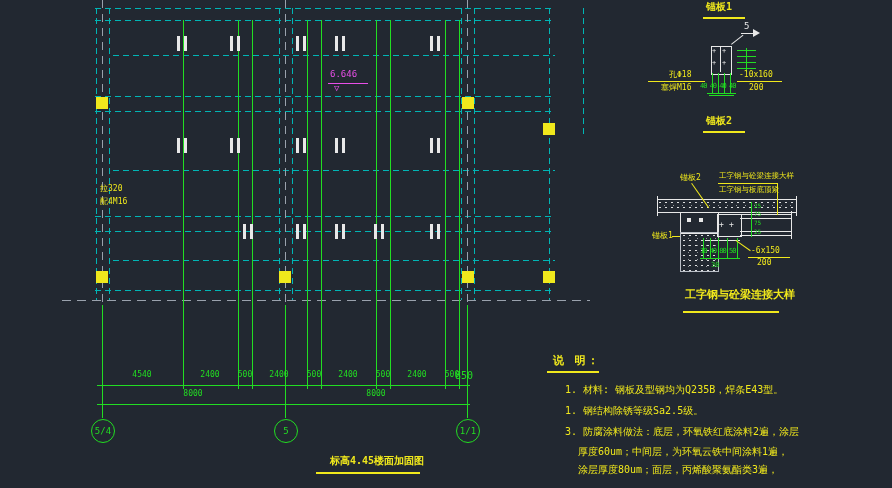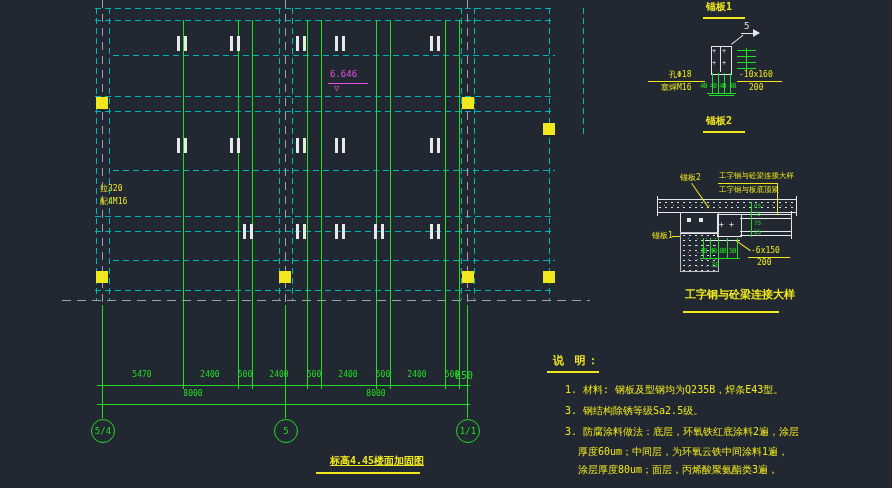--- a/index.html
+++ b/index.html
@@ -136,21 +136,21 @@
     <div class="vl lg" style="left:376px;top:381px;height:8px;"></div>
     <div class="vl lg" style="left:390px;top:381px;height:8px;"></div>
     <div class="vl lg" style="left:445px;top:381px;height:8px;"></div>
     <div class="vl lg" style="left:459px;top:381px;height:8px;"></div>
     <div class="vl lg" style="left:467px;top:381px;height:8px;"></div>
 
     <div class="vl lg" style="left:102px;top:400px;height:8px;"></div>
     <div class="vl lg" style="left:285px;top:400px;height:8px;"></div>
     <div class="vl lg" style="left:467px;top:400px;height:8px;"></div>
 
-    <span class="txt tg cen" style="left:142px;top:371px;font-size:8px;">5470</span>
+    <span class="txt tg cen" style="left:142px;top:371px;font-size:8px;">4540</span>
     <span class="txt tg cen" style="left:210px;top:371px;font-size:8px;">2400</span>
     <span class="txt tg cen" style="left:245px;top:371px;font-size:8px;">500</span>
     <span class="txt tg cen" style="left:279px;top:371px;font-size:8px;">2400</span>
     <span class="txt tg cen" style="left:314px;top:371px;font-size:8px;">500</span>
     <span class="txt tg cen" style="left:348px;top:371px;font-size:8px;">2400</span>
     <span class="txt tg cen" style="left:383px;top:371px;font-size:8px;">500</span>
     <span class="txt tg cen" style="left:417px;top:371px;font-size:8px;">2400</span>
     <span class="txt tg cen" style="left:452px;top:371px;font-size:8px;">500</span>
     <span class="txt tg cen" style="left:464px;top:371px;font-size:10px;">850</span>
 
@@ -161,21 +161,21 @@
         <span>5/4</span>
       </div>
     <div class="bubble" style="left:274px;top:419px;">
         <span>5</span>
       </div>
     <div class="bubble" style="left:456px;top:419px;">
         <span>1/1</span>
       </div>
   </div>
 
-  <span class="txt ty b" style="left:330px;top:456px;font-size:10px;text-decoration:underline;">标高4.45楼面加固图</span>
+  <span class="txt ty b" style="left:330px;top:456px;font-size:10px;">标高4.45楼面加固图</span>
   <div class="hl ly" style="left:316px;top:472px;width:104px;height:2px;"></div>
 
   <div>
     <span class="txt ty b" style="left:706px;top:2px;font-size:10px;">锚板1</span>
     <div class="hl ly" style="left:703px;top:17px;width:42px;height:2px;"></div>
 
     <div class="box" style="left:711px;top:46px;width:19px;height:27px;"></div>
     <div class="vl lw" style="left:720px;top:47px;height:25px;"></div>
     <span class="txt tw" style="left:712px;top:48px;font-size:7px;">+</span>
     <span class="txt tw" style="left:722px;top:48px;font-size:7px;">+</span>
@@ -266,19 +266,19 @@
     <div class="vl ly" style="left:777px;top:184px;height:31px;"></div>
 
     <span class="txt ty b" style="left:685px;top:289px;font-size:11px;">工字钢与砼梁连接大样</span>
     <div class="hl ly" style="left:683px;top:311px;width:96px;height:2px;"></div>
   </div>
 
   <div>
     <span class="txt ty b" style="left:553px;top:355px;font-size:11px;letter-spacing:2px;">说 明：</span>
     <div class="hl ly" style="left:547px;top:371px;width:52px;height:2px;"></div>
     <span class="txt ty" style="left:565px;top:385px;font-size:10px;">1. 材料: 钢板及型钢均为Q235B，焊条E43型。</span>
-    <span class="txt ty" style="left:565px;top:406px;font-size:10px;">3. 钢结构除锈等级Sa2.5级。</span>
+    <span class="txt ty" style="left:565px;top:406px;font-size:10px;">1. 钢结构除锈等级Sa2.5级。</span>
     <span class="txt ty" style="left:565px;top:427px;font-size:10px;">3. 防腐涂料做法：底层，环氧铁红底涂料2遍，涂层</span>
     <span class="txt ty" style="left:578px;top:447px;font-size:10px;">厚度60um；中间层，为环氧云铁中间涂料1遍，</span>
     <span class="txt ty" style="left:578px;top:465px;font-size:10px;">涂层厚度80um；面层，丙烯酸聚氨酯类3遍，</span>
   </div>
 
 </div>
 
 </body></html>

